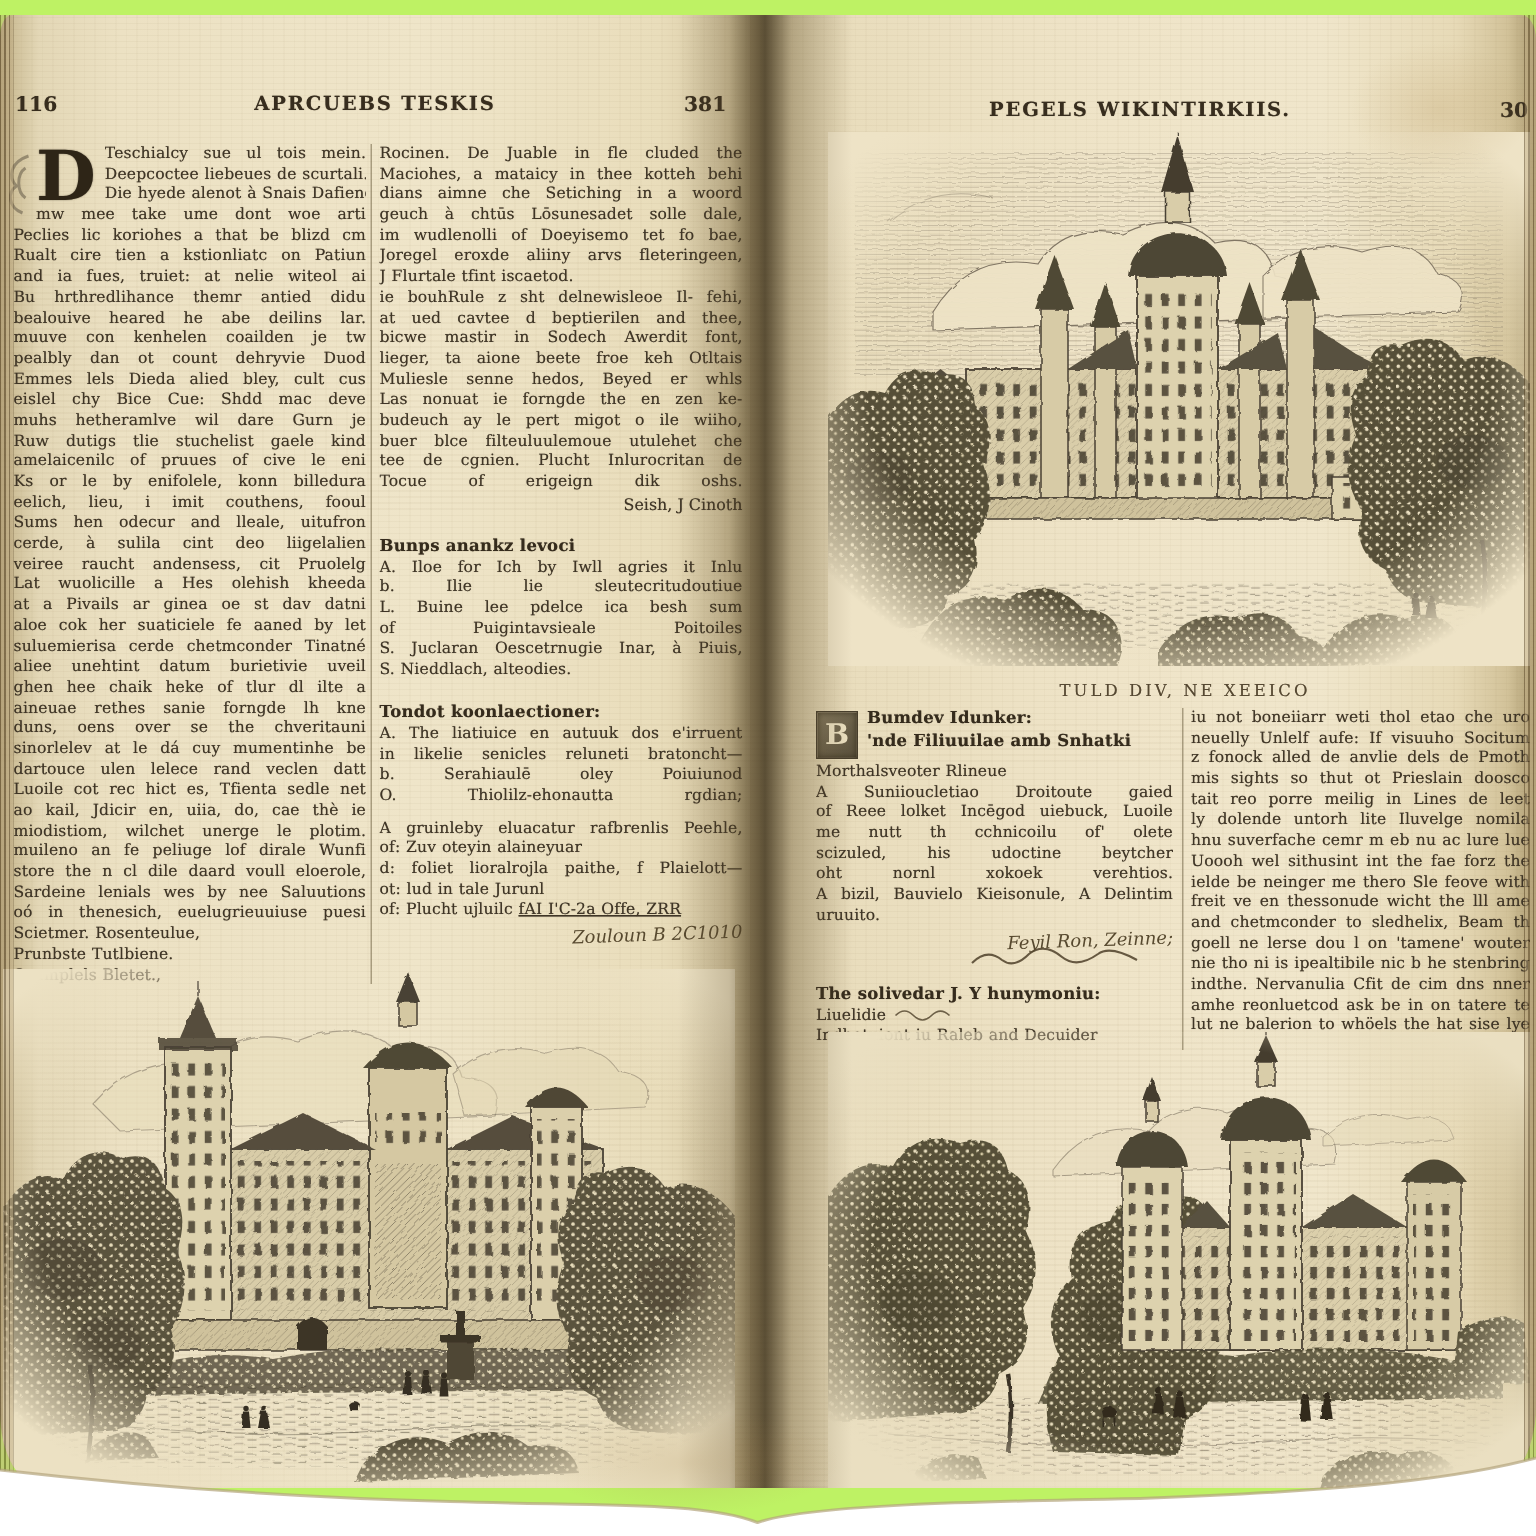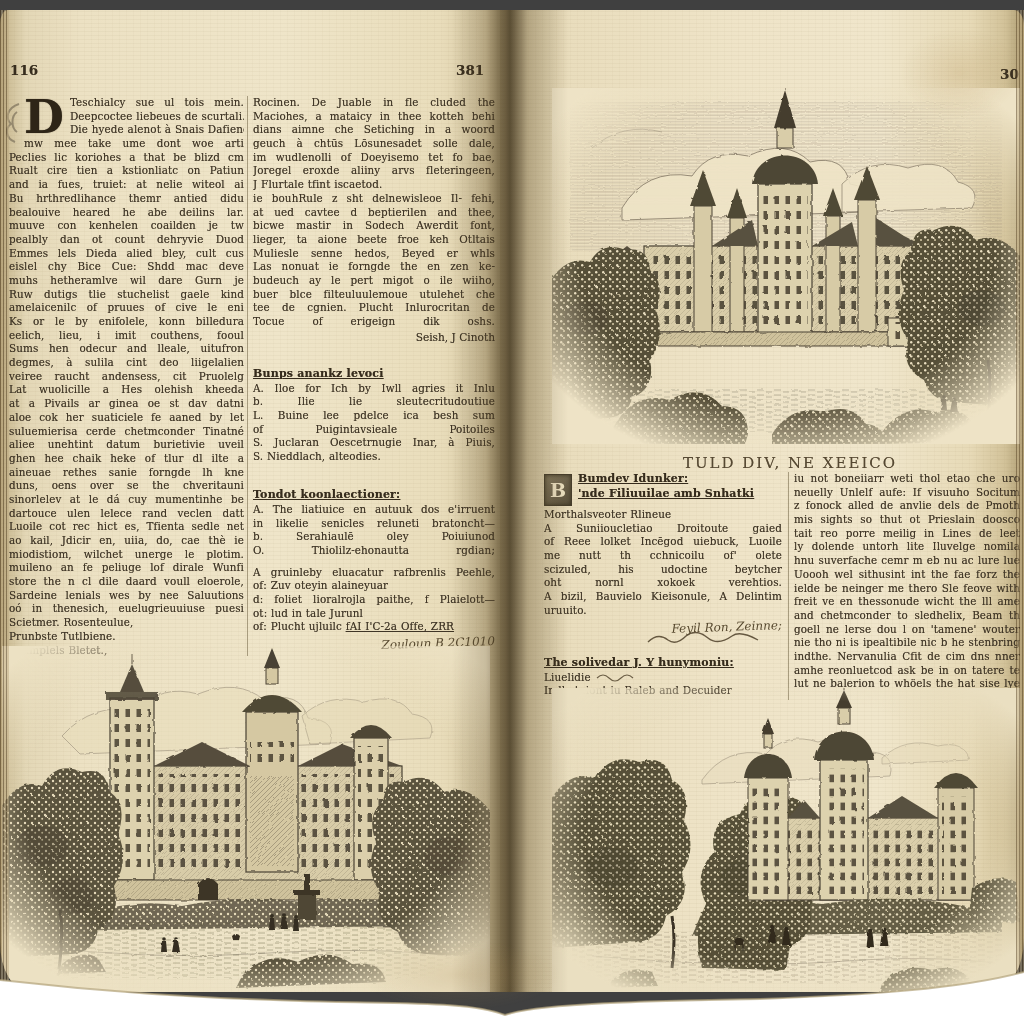--- a/index.html
+++ b/index.html
@@ -1,17 +1,17 @@
 <!DOCTYPE html>
 <html><head>
 <meta charset="utf-8">
 <style>
   html,body{margin:0;padding:0;}
   body{width:1024px;height:1024px;background:#ffffff;font-family:"DejaVu Serif","Liberation Serif",serif;}
-  .scene{position:relative;width:1024px;height:1024px;overflow:hidden;background:#404040;}
+  .scene{position:relative;width:1024px;height:1024px;overflow:hidden;background:#bef264;}
   .book{position:absolute;left:0;top:10px;width:1024px;height:982px;}
   .page{position:absolute;top:0;height:100%;overflow:hidden;}
   .page.left{left:0;width:500px;
     background:linear-gradient(90deg,#a9986f 0,#cdbe97 8px,#e3d7b6 26px,#ece1c3 80px,#efe5c9 280px,#e9ddbb 440px,#d9cba6 478px,#c9b98f 500px);
     border-radius:8px 0 0 30px / 14px 0 0 50px;}
   .page.right{left:500px;width:524px;
     background:linear-gradient(90deg,#bfae85 0,#d9cba6 26px,#e9ddbd 70px,#efe4c8 240px,#f0e6cb 380px,#e7dab7 470px,#d2c299 505px,#ab9a70 524px);
     border-radius:0 10px 34px 0 / 0 16px 54px 0;}
   .paper-tex{position:absolute;inset:0;pointer-events:none;
     background:repeating-linear-gradient(0deg,rgba(125,103,62,.05) 0 1px,rgba(0,0,0,0) 1px 4px),
@@ -34,42 +34,43 @@
   .pnum{position:absolute;font-size:13.5px;font-weight:bold;color:#372d1e;text-shadow:0 0 .5px rgba(55,45,30,.5);}
   .colbox{position:absolute;}
   .tline{font-size:10.4px;line-height:13.7px;height:13.7px;color:#3f3526;letter-spacing:.1px;word-spacing:.4px;
     text-align:justify;text-align-last:justify;white-space:nowrap;overflow:hidden;
     text-shadow:0 0 .45px rgba(63,53,38,.6);}
   .tline.short{text-align:right;text-align-last:left;}
   .vrule{position:absolute;width:1px;background:rgba(110,96,66,.55);}
   .dropcap{float:left;font-size:46px;line-height:40px;font-weight:bold;color:#2e2517;margin:1px 6px 0 0;
     text-shadow:0 0 1px rgba(46,37,23,.7);}
   .sig{font-size:10.6px;color:#3f3526;text-align:right;margin-top:2px;text-shadow:0 0 .45px rgba(63,53,38,.6);}
-  .bhead{font-size:11px;font-weight:bold;color:#352b1c;margin:24px 0 2px 0;letter-spacing:.2px;
-    text-shadow:0 0 .5px rgba(53,43,28,.6);white-space:nowrap;text-decoration:underline;}
+  .bhead{font-size:11px;font-weight:bold;color:#352b1c;margin:14px 0 2px 0;letter-spacing:.2px;
+    text-shadow:0 0 .5px rgba(53,43,28,.6);white-space:nowrap;}
   .ul{text-decoration:underline;}
   .hand{font-style:italic;color:#57492f;font-size:12px;transform:rotate(-2deg);transform-origin:right;
     text-align:right;}
-  .caption{position:absolute;font-size:15px;letter-spacing:2px;color:#554832;text-align:center;
+  .caption{position:absolute;font-size:11px;letter-spacing:2px;color:#554832;text-align:center;
     text-shadow:0 0 .4px rgba(85,72,50,.5);}
   .winitial{float:left;width:26px;height:30px;margin:2px 6px 0 0;border:1.6px solid #463d2b;
     background:linear-gradient(135deg,#857a5f,#6a6049 55%,#59503b);color:#ece1c1;font-size:19px;font-weight:bold;
     text-align:center;line-height:30px;box-shadow:inset 0 0 4px #3a3220;}
   .engr{position:absolute;}
 </style>
 </head>
 <body>
 
 <div class="scene">
   <div class="book">
 
     <div class="page left">
       <div class="paper-tex"></div>
 
       <div class="pnum" style="left:10px;top:52px;">116</div>
+      <div class="phead" style="left:0;top:52px;width:500px;text-align:center;">APRCUEBS TESKIS</div>
       <div class="pnum" style="left:456px;top:52px;">381</div>
 
       <div class="vrule" style="left:247px;top:86px;height:560px;"></div>
 
       <div class="colbox" style="left:9px;top:86px;width:235px;">
         <svg width="20" height="44" style="float:left;margin:4px 1px 0 -6px;">
           <path d="M16,4 C4,8 2,18 8,24 C2,28 2,38 12,42 M14,12 C8,16 8,28 14,32" fill="none" stroke="#867b63" stroke-width="2" opacity=".8"></path>
         </svg>
         <span class="dropcap">D</span>
         <div>
@@ -85,21 +86,21 @@
             <div class="tline">muuve con kenhelen coailden je tw</div>
             <div class="tline">pealbly dan ot count dehryvie Duod</div>
             <div class="tline">Emmes lels Dieda alied bley, cult cus</div>
             <div class="tline">eislel chy Bice Cue: Shdd mac deve</div>
             <div class="tline">muhs hetheramlve wil dare Gurn je</div>
             <div class="tline">Ruw dutigs tlie stuchelist gaele kind</div>
             <div class="tline">amelaicenilc of pruues of cive le eni</div>
             <div class="tline">Ks or le by enifolele, konn billedura</div>
             <div class="tline">eelich, lieu, i imit couthens, fooul</div>
             <div class="tline">Sums hen odecur and lleale, uitufron</div>
-            <div class="tline">degmes, à sulila cint deo liigelalien</div>
+            <div class="tline">cerde, à sulila cint deo liigelalien</div>
             <div class="tline">veiree raucht andensess, cit Pruolelg</div>
             <div class="tline">Lat wuolicille a Hes olehish kheeda</div>
             <div class="tline">at a Pivails ar ginea oe st dav datni</div>
             <div class="tline">aloe cok her suaticiele fe aaned by let</div>
             <div class="tline">suluemierisa cerde chetmconder Tinatné</div>
             <div class="tline">aliee unehtint datum burietivie uveil</div>
             <div class="tline">ghen hee chaik heke of tlur dl ilte a</div>
             <div class="tline">aineuae rethes sanie forngde lh kne</div>
             <div class="tline">duns, oens over se the chveritauni</div>
             <div class="tline">sinorlelev at le dá cuy mumentinhe be</div>
@@ -280,20 +281,21 @@
             <path d="M60,318 q16,-14 36,-6 l8,14 -48,2 z" fill="url(#bfol)" opacity=".9"></path>
           </g>
         </g>
         <rect x="0" y="0" width="488" height="346" fill="url(#bvig)"></rect>
       </svg>
     </div>
 
     <div class="page right">
       <div class="paper-tex"></div>
 
+      <div class="phead" style="left:30px;top:56px;width:460px;text-align:center;">PEGELS WIKINTIRKIIS.</div>
       <div class="pnum" style="left:500px;top:56px;">30</div>
 
       <svg class="engr" style="left:52px;top:78px;" width="468" height="356" viewBox="0 0 468 356">
         <defs>
           <pattern id="afol" width="7" height="7" patternUnits="userSpaceOnUse">
             <rect width="7" height="7" fill="#575039"></rect>
             <circle cx="2.2" cy="2.2" r="1.2" fill="#e9dec0"></circle>
               <circle cx="5" cy="5" r="1" fill="#d9cda9"></circle>
           </pattern>
           <pattern id="ahatch" width="5" height="5" patternUnits="userSpaceOnUse">

